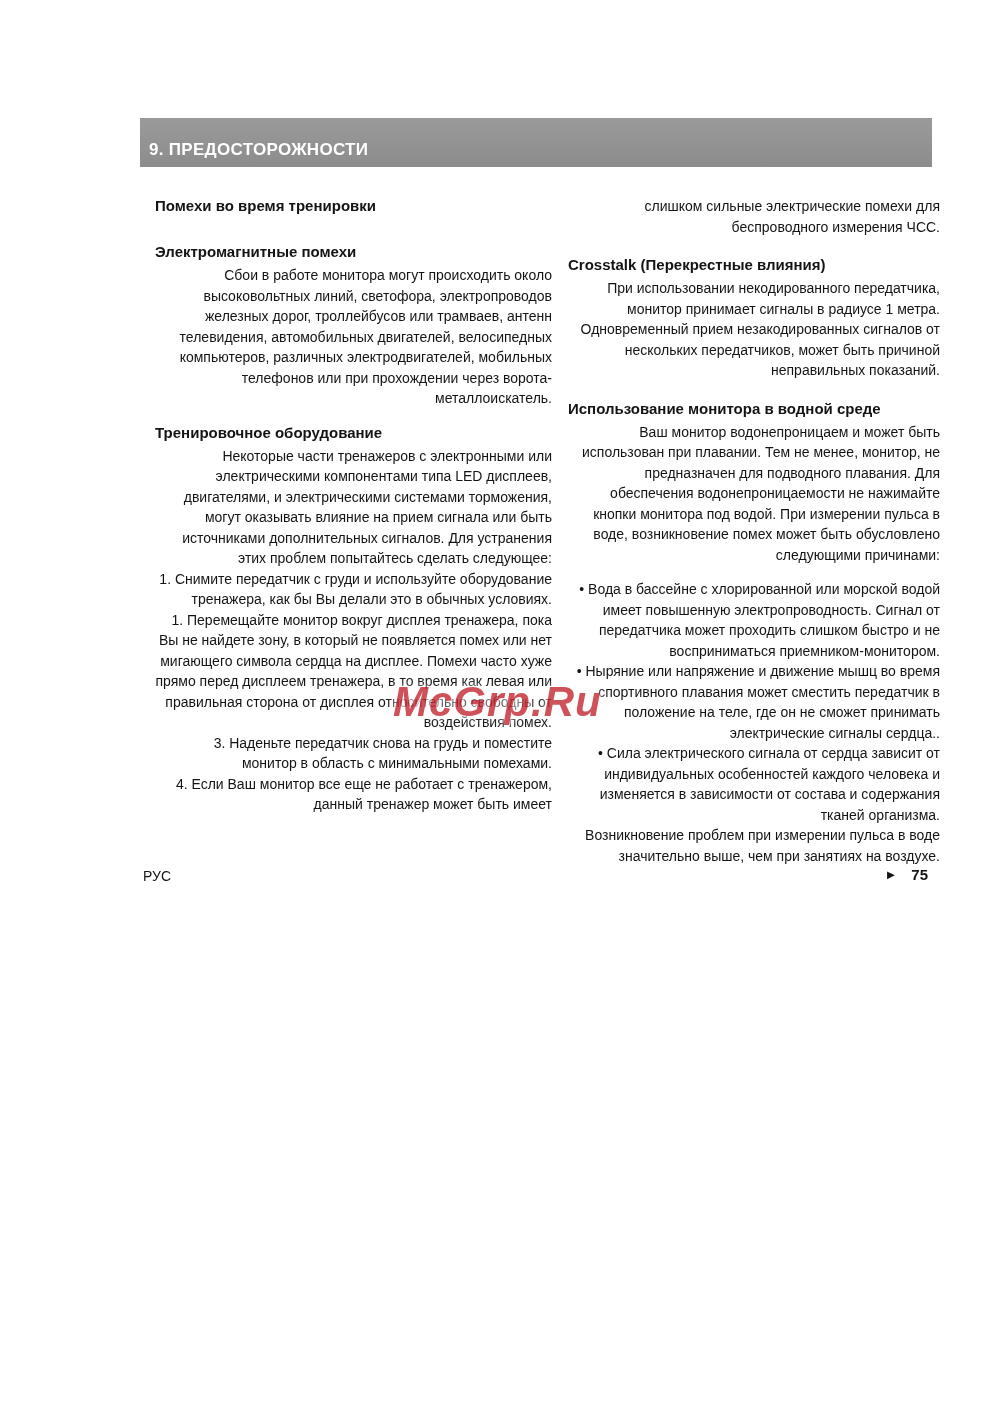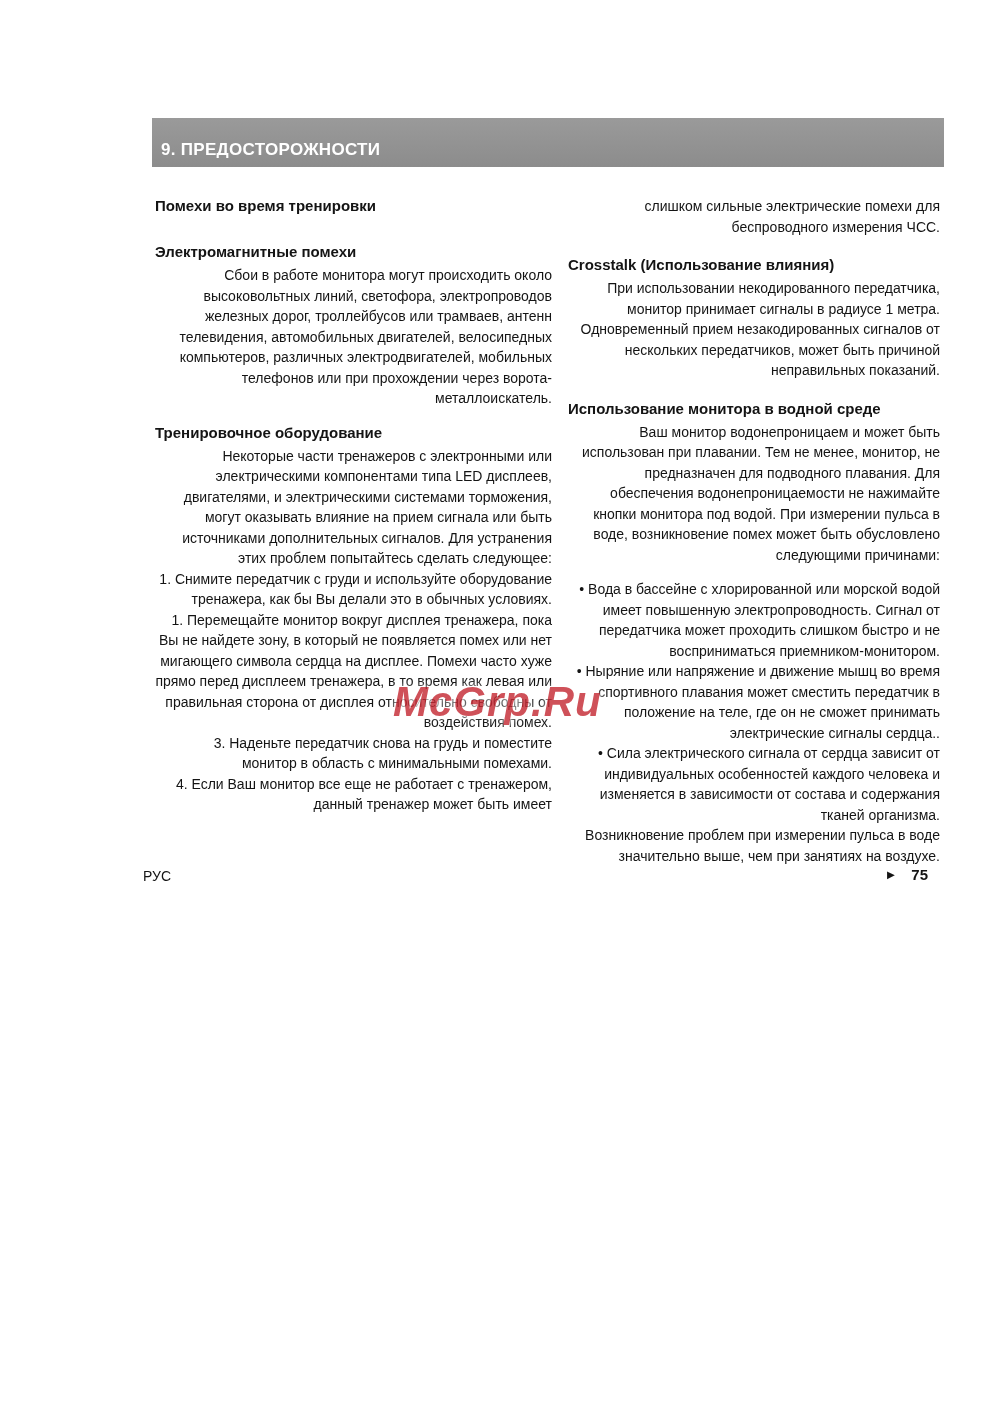--- a/index.html
+++ b/index.html
@@ -10,21 +10,21 @@
   }
   .page {
     position: relative;
     width: 1000px;
     height: 1414px;
     background: #ffffff;
     overflow: hidden;
   }
   .header-bar {
     position: absolute;
-    left: 152px;
+    left: 140px;
     top: 118px;
     width: 792px;
     height: 49px;
     background: linear-gradient(#9a9a9a, #8c8c8c);
     display: flex;
     align-items: flex-end;
     box-sizing: border-box;
     padding: 0 0 7px 9px;
   }
   .header-bar .title {
@@ -119,21 +119,21 @@
     <p>Некоторые части тренажеров с электронными или электрическими компонентами типа LED дисплеев, двигателями, и электрическими системами торможения, могут оказывать влияние на прием сигнала или быть источниками дополнительных сигналов. Для устранения этих проблем попытайтесь сделать следующее:</p>
     <p>1. Снимите передатчик с груди и используйте оборудование тренажера, как бы Вы делали это в обычных условиях.</p>
     <p>1. Перемещайте монитор  вокруг дисплея тренажера, пока Вы не найдете зону, в который не появляется помех или нет мигающего символа сердца на дисплее. Помехи часто хуже прямо перед дисплеем тренажера, в то время как левая или правильная сторона от дисплея относительно свободны от воздействия помех.</p>
     <p>3. Наденьте передатчик снова на грудь и поместите монитор в область с минимальными помехами.</p>
     <p>4. Если Ваш монитор все еще не работает с тренажером, данный тренажер может быть имеет</p>
   </div>
 
   <div class="col col-right">
     <p class="gap-after">слишком сильные электрические помехи для беспроводного измерения ЧСС.</p>
 
-    <h3 class="h-sub mt2">Crosstalk  (Использование влияния)</h3>
+    <h3 class="h-sub mt2">Crosstalk  (Перекрестные влияния)</h3>
     <p>При использовании некодированного передатчика, монитор принимает сигналы в радиусе 1 метра. Одновременный прием незакодированных сигналов от нескольких передатчиков, может быть причиной неправильных показаний.</p>
 
     <h3 class="h-sub mt2">Использование монитора в водной среде</h3>
     <p class="gap-after">Ваш монитор водонепроницаем и может быть использован при плавании. Тем не менее, монитор, не предназначен для подводного плавания. Для обеспечения водонепроницаемости не нажимайте кнопки монитора под водой. При измерении пульса в воде, возникновение помех может быть обусловлено следующими причинами:</p>
 
     <p>• Вода в бассейне с хлорированной или морской водой имеет повышенную электропроводность. Сигнал от передатчика может проходить слишком быстро и не восприниматься приемником-монитором.</p>
     <p>• Ныряние или напряжение и движение мышц во время спортивного плавания может сместить передатчик в положение на теле, где он не сможет принимать электрические сигналы сердца..</p>
     <p>• Сила электрического сигнала от сердца зависит от индивидуальных особенностей каждого человека и изменяется в зависимости от состава и содержания тканей организма.</p>
     <p>Возникновение проблем при измерении пульса в воде значительно выше, чем при занятиях на воздухе.</p>
   </div>

